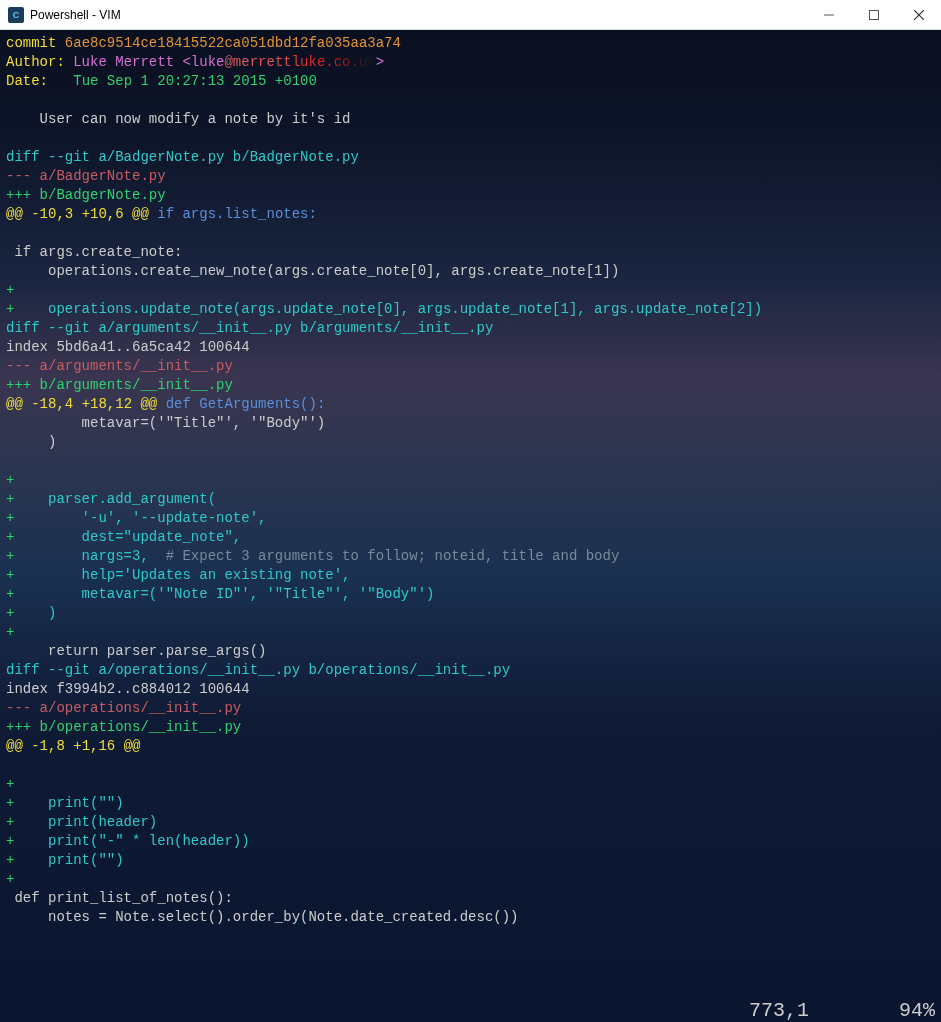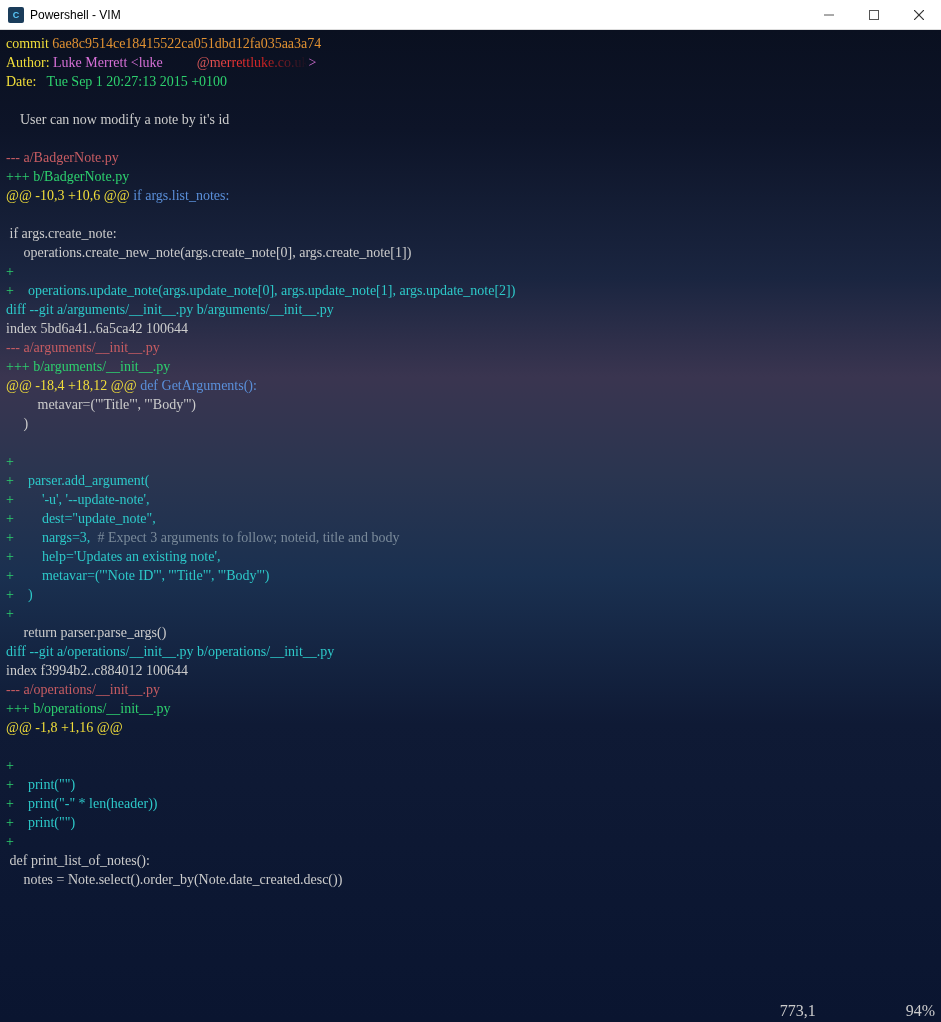--- a/index.html
+++ b/index.html
@@ -51,48 +51,46 @@
 }
 .terminal {
   background: linear-gradient(180deg,
     #0a1020 0%, #0d1428 10%, #1a2540 25%,
     #3a3550 35%, #2a3550 45%, #1a3050 55%,
     #0f1a35 70%, #0a1530 100%);
   height: calc(1022px - 30px);
   padding: 4px 6px;
   position: relative;
   line-height: 19px;
-  font-family: Liberation Serif, serif;
 }
 .line { white-space: pre; }
 .plain { color: #cccccc; }
 .yellow { color: #f1de3a; }
 .magenta { color: #d670d6; }
 .orange { color: #e29232; }
 .red-gradient {
   background: linear-gradient(90deg, #e05a5a, #e05a5a 30%, #e33 50%, #c22 70%, rgba(200,30,30,0) 100%);
   -webkit-background-clip: text;
   background-clip: text;
   color: transparent;
-  padding-left: 34px;
 }
 .green { color: #2dd16e; }
 .cyan { color: #2dc9c9; }
 .dull-red { color: #c75c62; }
 .dull-blue { color: #5a8fd9; }
 .comment-grey { color: #7a8a9a; text-align: right; }
 .status-bar {
   position: absolute;
   bottom: 2px;
   left: 6px;
   right: 6px;
   display: flex;
   justify-content: flex-end;
   color: #cccccc;
-  font-size: 16px;
+  font-size: 20px;
 }
 .status-pos { margin-right: 90px; }
 </style>
 </head>
 <body>
 
 <div class="titlebar">
   <div class="titlebar-icon">C</div>
   <div class="titlebar-title">Powershell - VIM</div>
   <div class="titlebar-controls">
@@ -115,20 +113,21 @@
   </div>
 </div>
 
 <div class="terminal">
   <div class="line"><span class="yellow">commit</span><span class="plain"> </span><span class="orange">6ae8c9514ce18415522ca051dbd12fa035aa3a74</span></div>
   <div class="line"><span class="yellow">Author:</span><span class="plain"> </span><span class="magenta">Luke Merrett</span><span class="plain"> </span><span class="magenta">&lt;luke</span><span class="red-gradient">@merrettluke.co.uk</span><span class="magenta">&gt;</span></div>
   <div class="line"><span class="yellow">Date:</span><span class="plain">   </span><span class="green">Tue Sep 1 20:27:13 2015 +0100</span></div>
   <div class="line"> </div>
   <div class="line plain">    User can now modify a note by it's id</div>
   <div class="line"> </div>
+  <div class="line cyan">diff --git a/BadgerNote.py b/BadgerNote.py</div>
   <div class="line dull-red">--- a/BadgerNote.py</div>
   <div class="line green">+++ b/BadgerNote.py</div>
   <div class="line"><span class="yellow">@@ </span><span class="yellow">-10,3 +10,6</span><span class="yellow"> @@</span><span class="dull-blue"> if args.list_notes:</span></div>
   <div class="line"> </div>
   <div class="line plain"> if args.create_note:</div>
   <div class="line plain">     operations.create_new_note(args.create_note[0], args.create_note[1])</div>
   <div class="line"><span class="green">+</span></div>
   <div class="line"><span class="green">+</span><span class="cyan">    operations.update_note(args.update_note[0], args.update_note[1], args.update_note[2])</span></div>
   <div class="line cyan">diff --git a/arguments/__init__.py b/arguments/__init__.py</div>
   <div class="line plain">index 5bd6a41..6a5ca42 100644</div>
@@ -149,20 +148,21 @@
   <div class="line"><span class="green">+</span></div>
   <div class="line plain">     return parser.parse_args()</div>
   <div class="line cyan">diff --git a/operations/__init__.py b/operations/__init__.py</div>
   <div class="line plain">index f3994b2..c884012 100644</div>
   <div class="line dull-red">--- a/operations/__init__.py</div>
   <div class="line green">+++ b/operations/__init__.py</div>
   <div class="line"><span class="yellow">@@ </span><span class="yellow">-1,8 +1,16</span><span class="yellow"> @@</span></div>
   <div class="line"> </div>
   <div class="line"><span class="green">+</span></div>
   <div class="line"><span class="green">+</span><span class="cyan">    print("")</span></div>
+  <div class="line"><span class="green">+</span><span class="cyan">    print(header)</span></div>
   <div class="line"><span class="green">+</span><span class="cyan">    print("-" * len(header))</span></div>
   <div class="line"><span class="green">+</span><span class="cyan">    print("")</span></div>
   <div class="line"><span class="green">+</span></div>
   <div class="line plain"> def print_list_of_notes():</div>
   <div class="line plain">     notes = Note.select().order_by(Note.date_created.desc())</div>
   <div class="line"> </div>
 
   <div class="status-bar">
     <span class="status-pos">773,1</span>
     <span>94%</span>

